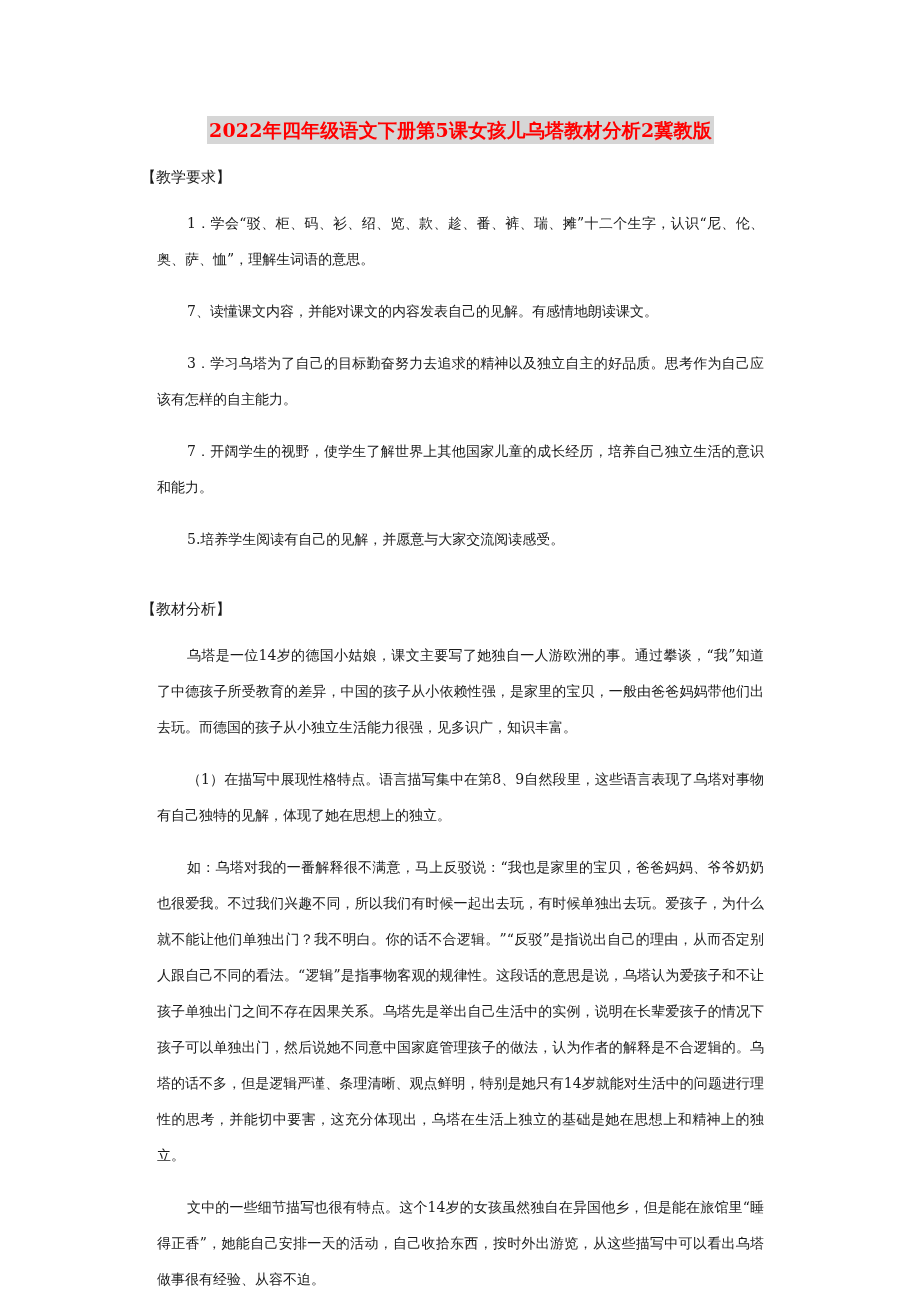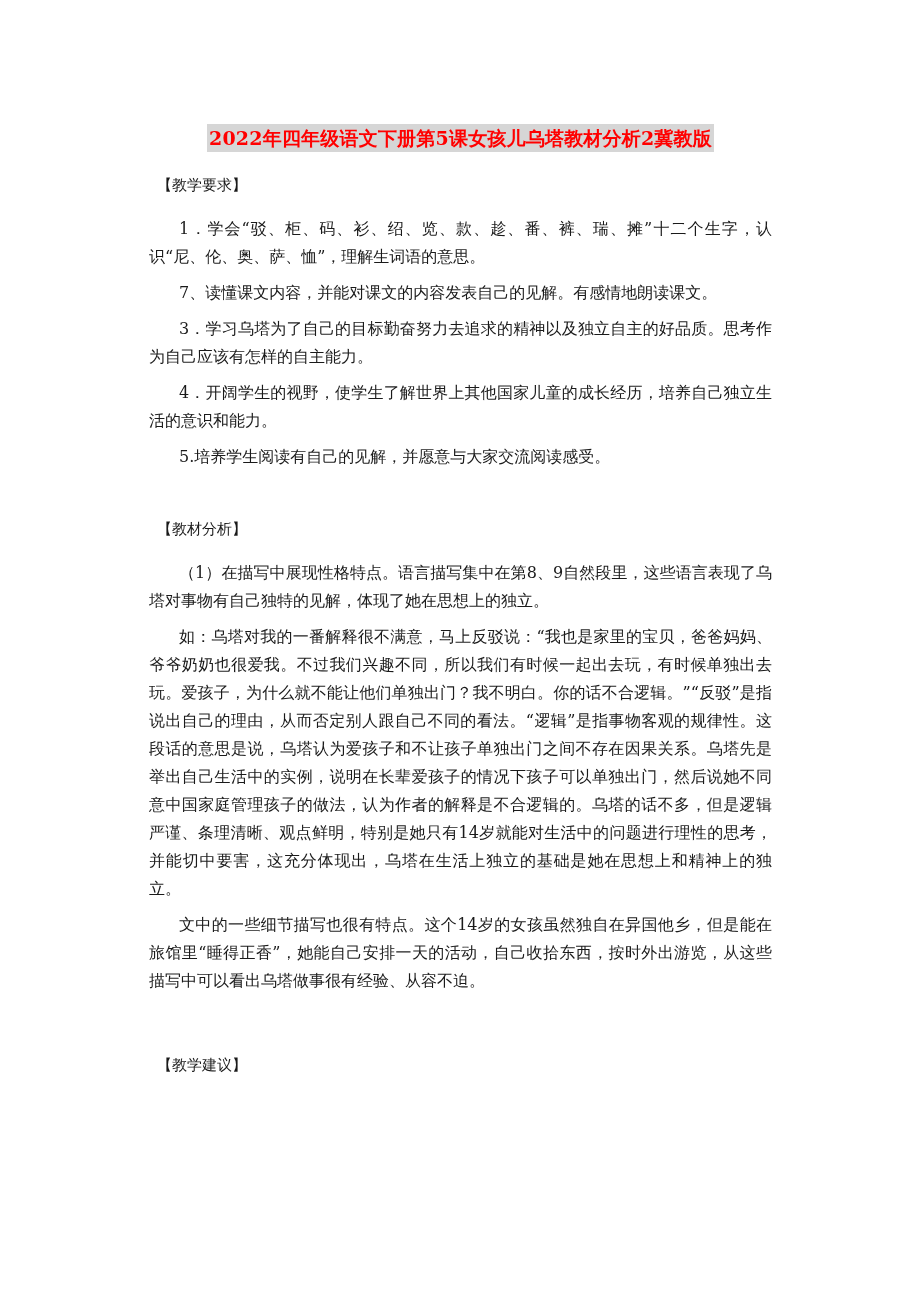--- a/index.html
+++ b/index.html
@@ -28,49 +28,49 @@
   .content {
     position: absolute;
     left: 141px;
     top: 112px;
     width: 639px;
   }
 
   
   .doc-title {
     text-align: center;
-    margin: 12px 0 14px 0;
+    margin: 4px 0 14px 0;
     line-height: 28px;
     font-size: 0;
   }
   .doc-title .title-text {
     display: inline;
     font-size: 19px;
     font-weight: bold;
     color: #ff0000;
     background: #d6d6d6;
     letter-spacing: 0.2px;
     padding: 3px 2px 3px 2px;
     font-family: "DejaVu Serif", "Liberation Serif", serif;
   }
 
   
   .section-head {
     font-size: 15px;
     line-height: 24px;
-    margin: 16px;
+    margin: 0;
     text-indent: 0;
-    font-family: Liberation Mono, monospace;
+    font-family: Liberation Serif, serif;
   }
 
   
   .para {
-    font-size: 16px;
-    line-height: 28px;
-    margin: 8px;
+    font-size: 14px;
+    line-height: 36px;
+    margin: 16px;
     text-align: justify;
     text-justify: inter-ideograph;
     text-indent: 30px;
     font-family: "DejaVu Serif", "Liberation Serif", serif;
     word-break: break-all;
   }
 
   .spacer-line {
     height: 24px;
     line-height: 24px;
@@ -87,26 +87,27 @@
   <div class="content">
 
     <div class="doc-title">
       <span class="title-text">2022年四年级语文下册第5课女孩儿乌塔教材分析2冀教版</span>
     </div>
 
     <div class="section-head">【教学要求】</div>
     <p class="para">1．学会“驳、柜、码、衫、绍、览、款、趁、番、裤、瑞、摊”十二个生字，认识“尼、伦、奥、萨、恤”，理解生词语的意思。</p>
     <p class="para">7、读懂课文内容，并能对课文的内容发表自己的见解。有感情地朗读课文。</p>
     <p class="para">3．学习乌塔为了自己的目标勤奋努力去追求的精神以及独立自主的好品质。思考作为自己应该有怎样的自主能力。</p>
-    <p class="para">4．开阔学生的视野，使学生了解世界上其他国家儿童的成长经历，培养自己独立生活的意识和能力。</p>
+    <p class="para">7．开阔学生的视野，使学生了解世界上其他国家儿童的成长经历，培养自己独立生活的意识和能力。</p>
     <p class="para">5.培养学生阅读有自己的见解，并愿意与大家交流阅读感受。</p>
 
     <div class="spacer-line">&nbsp;</div>
 
     <div class="section-head">【教材分析】</div>
+    <p class="para">乌塔是一位14岁的德国小姑娘，课文主要写了她独自一人游欧洲的事。通过攀谈，“我”知道了中德孩子所受教育的差异，中国的孩子从小依赖性强，是家里的宝贝，一般由爸爸妈妈带他们出去玩。而德国的孩子从小独立生活能力很强，见多识广，知识丰富。</p>
     <p class="para">（1）在描写中展现性格特点。语言描写集中在第8、9自然段里，这些语言表现了乌塔对事物有自己独特的见解，体现了她在思想上的独立。</p>
     <p class="para">如：乌塔对我的一番解释很不满意，马上反驳说：“我也是家里的宝贝，爸爸妈妈、爷爷奶奶也很爱我。不过我们兴趣不同，所以我们有时候一起出去玩，有时候单独出去玩。爱孩子，为什么就不能让他们单独出门？我不明白。你的话不合逻辑。”“反驳”是指说出自己的理由，从而否定别人跟自己不同的看法。“逻辑”是指事物客观的规律性。这段话的意思是说，乌塔认为爱孩子和不让孩子单独出门之间不存在因果关系。乌塔先是举出自己生活中的实例，说明在长辈爱孩子的情况下孩子可以单独出门，然后说她不同意中国家庭管理孩子的做法，认为作者的解释是不合逻辑的。乌塔的话不多，但是逻辑严谨、条理清晰、观点鲜明，特别是她只有14岁就能对生活中的问题进行理性的思考，并能切中要害，这充分体现出，乌塔在生活上独立的基础是她在思想上和精神上的独立。</p>
     <p class="para">文中的一些细节描写也很有特点。这个14岁的女孩虽然独自在异国他乡，但是能在旅馆里“睡得正香”，她能自己安排一天的活动，自己收拾东西，按时外出游览，从这些描写中可以看出乌塔做事很有经验、从容不迫。</p>
 
     <div class="spacer-line">&nbsp;</div>
     <div class="spacer-half"></div>
 
     <div class="section-head">【教学建议】</div>
     <div class="spacer-line">&nbsp;</div>
 

